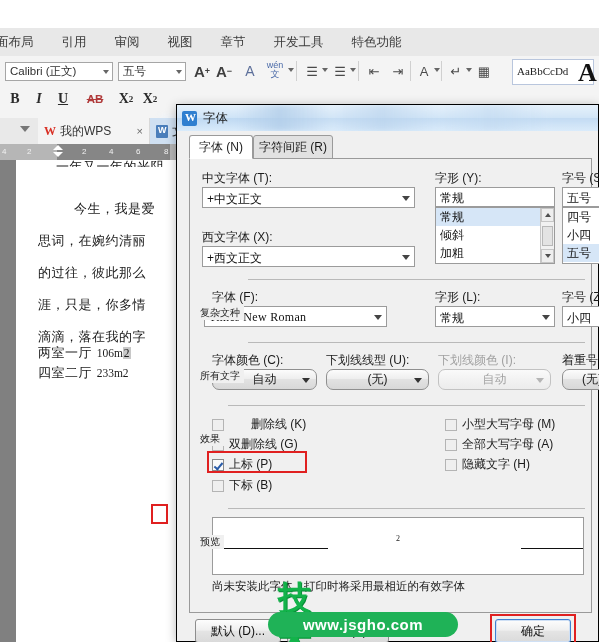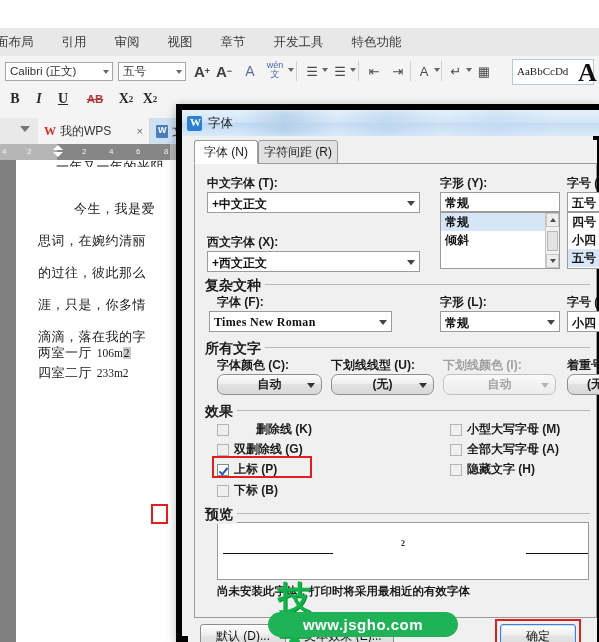--- a/index.html
+++ b/index.html
@@ -199,21 +199,21 @@
   .scrollbar{
     position:absolute;left:184px;top:0;width:10px;height:482px;background:#f0f0f0;
     border-left:1px solid #dcdcdc;
   }
   .scroll-thumb{position:absolute;left:185px;top:6px;width:8px;height:70px;background:#cdcdcd;border-radius:1px;}
 
   
   .dlg{
     position:absolute;left:176px;top:104px;width:423px;height:538px;
     background:#f0f0f0;
-    border:6px solid #000000;box-sizing:border-box;
+    border:1px solid #000000;box-sizing:border-box;
     box-shadow:0 2px 10px rgba(0,0,0,.28);
   }
   .dlg-title{
     position:absolute;left:0;top:0;width:421px;height:26px;
     background:linear-gradient(180deg,#e6f1fb 0%,#cfe4f7 48%,#bfd9f2 52%,#d9ebfb 100%);
     display:flex;align-items:center;gap:6px;padding-left:5px;box-sizing:border-box;
     overflow:hidden;
   }
   .dlg-ico{
     width:15px;height:15px;background:#2f7fd0;border-radius:2px;flex:none;position:relative;
@@ -237,21 +237,21 @@
   .tabs{position:absolute;left:6px;top:0;height:24px;}
   .tabitem{
     position:absolute;top:0;height:24px;box-sizing:border-box;font-size:12px;
     display:flex;align-items:center;justify-content:center;
     border:1px solid #9a9a9a;border-radius:3px 3px 0 0;color:#1b1b1b;
   }
   .tab-active{left:0;width:64px;background:#fff;border-bottom:1px solid #fff;z-index:3;}
   .tab-inactive{left:64px;width:80px;background:#e1e1e1;border-bottom:1px solid #9a9a9a;}
   .tabpanel{
     position:absolute;left:6px;top:23px;width:403px;height:455px;
-    background:#f0f0f0;border:1px solid #9a9a9a;box-sizing:border-box;font-weight:bold;
+    background:#f0f0f0;border:1px solid #9a9a9a;box-sizing:border-box;
   }
 
   .lbl{position:absolute;font-size:12px;color:#1b1b1b;white-space:nowrap;}
   .lbl.dim{color:#a0a0a0;}
   .combo{
     position:absolute;background:#fff;border:1px solid #9b9b9b;box-sizing:border-box;
     height:21px;font-size:12px;color:#111;padding:3px 0 0 4px;
   }
   .combo .arw{
     position:absolute;right:4px;top:8px;width:0;height:0;
@@ -278,21 +278,21 @@
   }
   .vs-up,.vs-dn{
     position:absolute;left:0;width:13px;height:14px;background:#eeeeee;border:1px solid #c6c6c6;
     box-sizing:border-box;display:flex;align-items:center;justify-content:center;
   }
   .vs-up{top:0;}.vs-dn{bottom:0;}
   .vs-up i{width:0;height:0;border-left:3px solid transparent;border-right:3px solid transparent;border-bottom:4px solid #4f4f4f;display:block;}
   .vs-dn i{width:0;height:0;border-left:3px solid transparent;border-right:3px solid transparent;border-top:4px solid #4f4f4f;display:block;}
   .vs-thumb{position:absolute;left:1px;top:18px;width:11px;height:20px;background:#e3e3e3;border:1px solid #b8b8b8;box-sizing:border-box;}
 
-  .grp-title{position:absolute;font-size:14px;color:#1b1b1b;background:#f0f0f0;padding-right:4px;z-index:2;}
+  .grp-title{position:absolute;font-size:10px;color:#1b1b1b;background:#f0f0f0;padding-right:4px;z-index:2;margin-top:34px;}
   .grp-line{position:absolute;height:1px;background:#b9b9b9;}
 
   .btncombo{
     position:absolute;height:21px;box-sizing:border-box;
     background:linear-gradient(180deg,#fcfcfc 0%,#eeeeee 45%,#e2e2e2 50%,#d8d8d8 100%);
     border:1px solid #8f8f8f;border-radius:7px;
     font-size:12px;color:#1b1b1b;display:flex;align-items:center;justify-content:center;
   }
   .btncombo.dis{color:#a3a3a3;border-color:#c2c2c2;
     background:linear-gradient(180deg,#fafafa 0%,#f2f2f2 50%,#ececec 100%);}
@@ -516,20 +516,21 @@
         <div class="combo" style="left:12px;top:87px;width:213px;">
           <span>+西文正文</span>
           <span class="arw"></span>
         </div>
 
         <span class="lbl" style="left:245px;top:11px;">字形 (Y):</span>
         <div class="txtbox" style="left:245px;top:28px;width:120px;">常规</div>
         <div class="listbox" style="left:245px;top:48px;width:120px;height:57px;">
           <div class="litem sel">常规</div>
           <div class="litem">倾斜</div>
+          <div class="litem">加粗</div>
           <div class="vscroll">
             <div class="vs-up">
                 <i></i>
               </div>
             <div class="vs-thumb"></div>
             <div class="vs-dn">
                 <i></i>
               </div>
           </div>
         </div>

